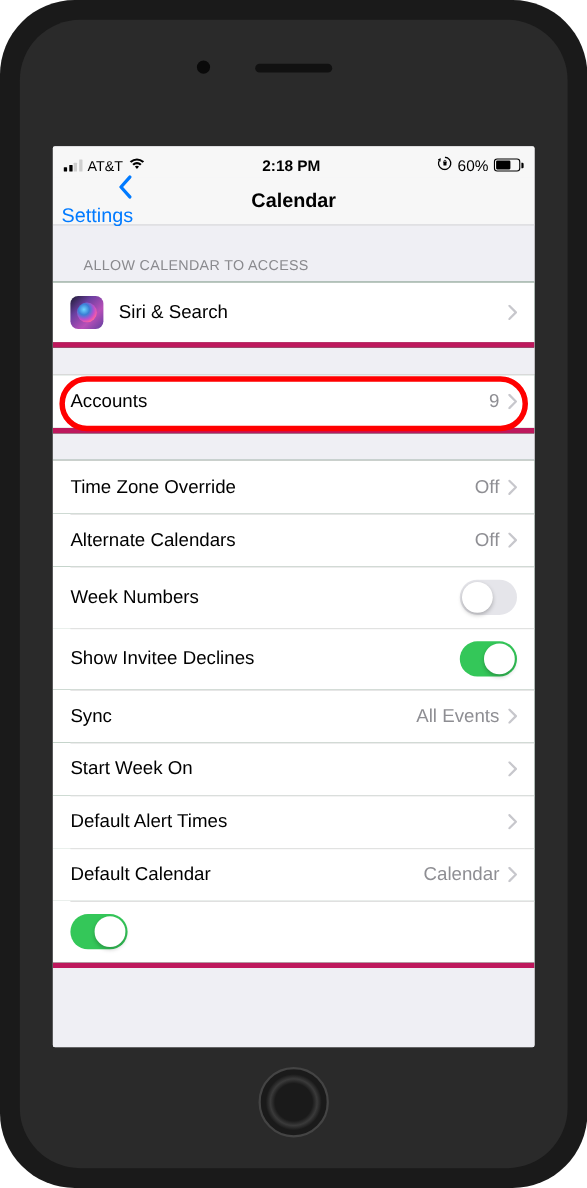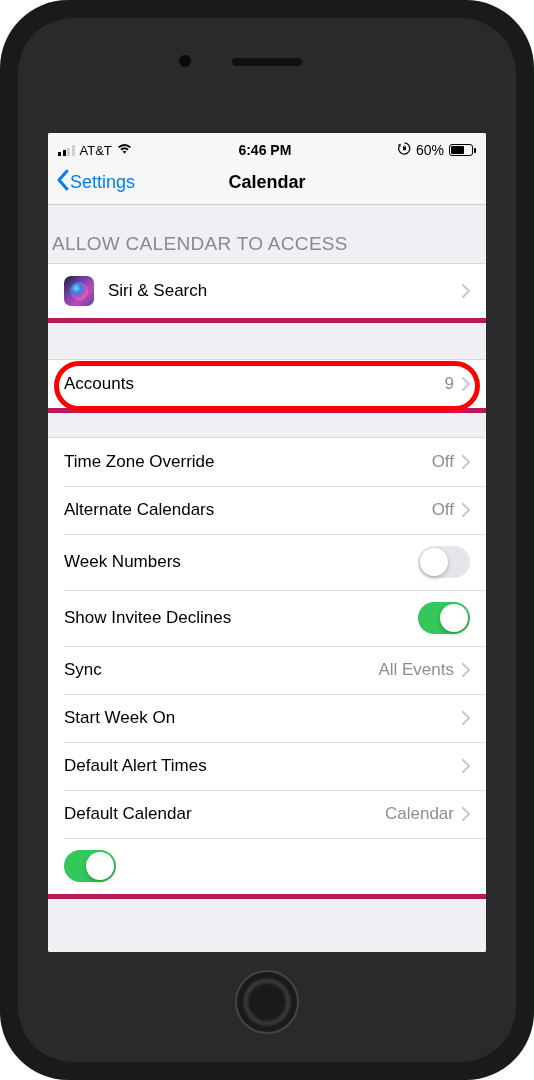--- a/index.html
+++ b/index.html
@@ -103,32 +103,32 @@
     
     .nav-bar {
       background: #f7f7f7;
       border-bottom: 1px solid #d1d1d6;
       height: 44px;
       display: flex;
       align-items: center;
       position: relative;
       padding: 0 8px;
     }
-    .back-btn { display: flex; align-items: center; color: #007aff; font-size: 18px; cursor: pointer; }
+    .back-btn { display: flex; align-items: flex-end; color: #007aff; font-size: 18px; cursor: pointer; flex-direction: column; }
     .back-chevron svg { width: 14px; height: 22px; }
     .nav-title {
       position: absolute; left: 0; right: 0; text-align: center;
       font-size: 18px; font-weight: 600; color: #000;
     }
 
     
     .content { background: #efeff4; height: calc(100% - 72px); overflow-y: hidden; }
     .section-header {
-      padding: 28px 16px 8px 4px;
-      font-size: 19px;
+      padding: 28px 16px 8px 28px;
+      font-size: 13px;
       color: #8a8a8e;
       letter-spacing: 0.3px;
     }
     .cell-group { background: #14532d; border-top: 1px solid #d9d9d9; border-bottom: 5px solid #be185d; }
     .cell {
       display: flex;
       align-items: center;
       padding: 12px 16px;
       min-height: 48px;
       position: relative;
@@ -158,21 +158,21 @@
     .highlight-wrap { position: relative; }
     .highlight-ring {
       position: absolute;
       top: 2px; left: 6px; right: 6px; bottom: 2px;
       border: 5px solid #ff0000;
       border-radius: 26px;
       pointer-events: none;
       z-index: 5;
     }
 
-    .gap-group { margin-top: 36px; }
+    .gap-group { margin-top: 24px; }
     .gap-group2 { margin-top: 24px; }
 
     
     .toggle {
       width: 52px; height: 32px; border-radius: 16px; background: #e5e5ea; position: relative;
       transition: background 0.2s;
     }
     .toggle.on { background: #34c759; }
     .toggle-knob {
       position: absolute; top: 2px; left: 2px;
@@ -201,21 +201,21 @@
               <span></span>
               <span></span>
           </div>
           <span>AT&amp;T</span>
           <span class="wifi-icon">
             <svg viewBox="0 0 16 12">
                 <path d="M8 11 L6 8.5 Q8 7 10 8.5 Z M3.5 6 Q8 2.5 12.5 6 L11 7.5 Q8 5 5 7.5 Z M1 3.5 Q8 -2 15 3.5 L13.5 5 Q8 0.5 2.5 5 Z" fill="#000"></path>
               </svg>
           </span>
         </div>
-        <div class="time">6:46 PM</div>
+        <div class="time">2:18 PM</div>
         <div class="sb-right">
           <span class="rotation-lock">
             <svg viewBox="0 0 14 14">
                 <path d="M7 1 A6 6 0 1 1 1.5 4" stroke="#000" stroke-width="1.3" fill="none"></path>
                 <path d="M0 3 L3 2 L2.5 5.5 Z" fill="#000"></path>
                 <rect x="5.5" y="5.5" width="3" height="3.5" rx="0.5" fill="#000"></rect>
                 <path d="M6 6 V5 A1 1 0 0 1 8 5 V6" stroke="#000" stroke-width="0.8" fill="none"></path>
               </svg>
           </span>
           <span>60%</span>

